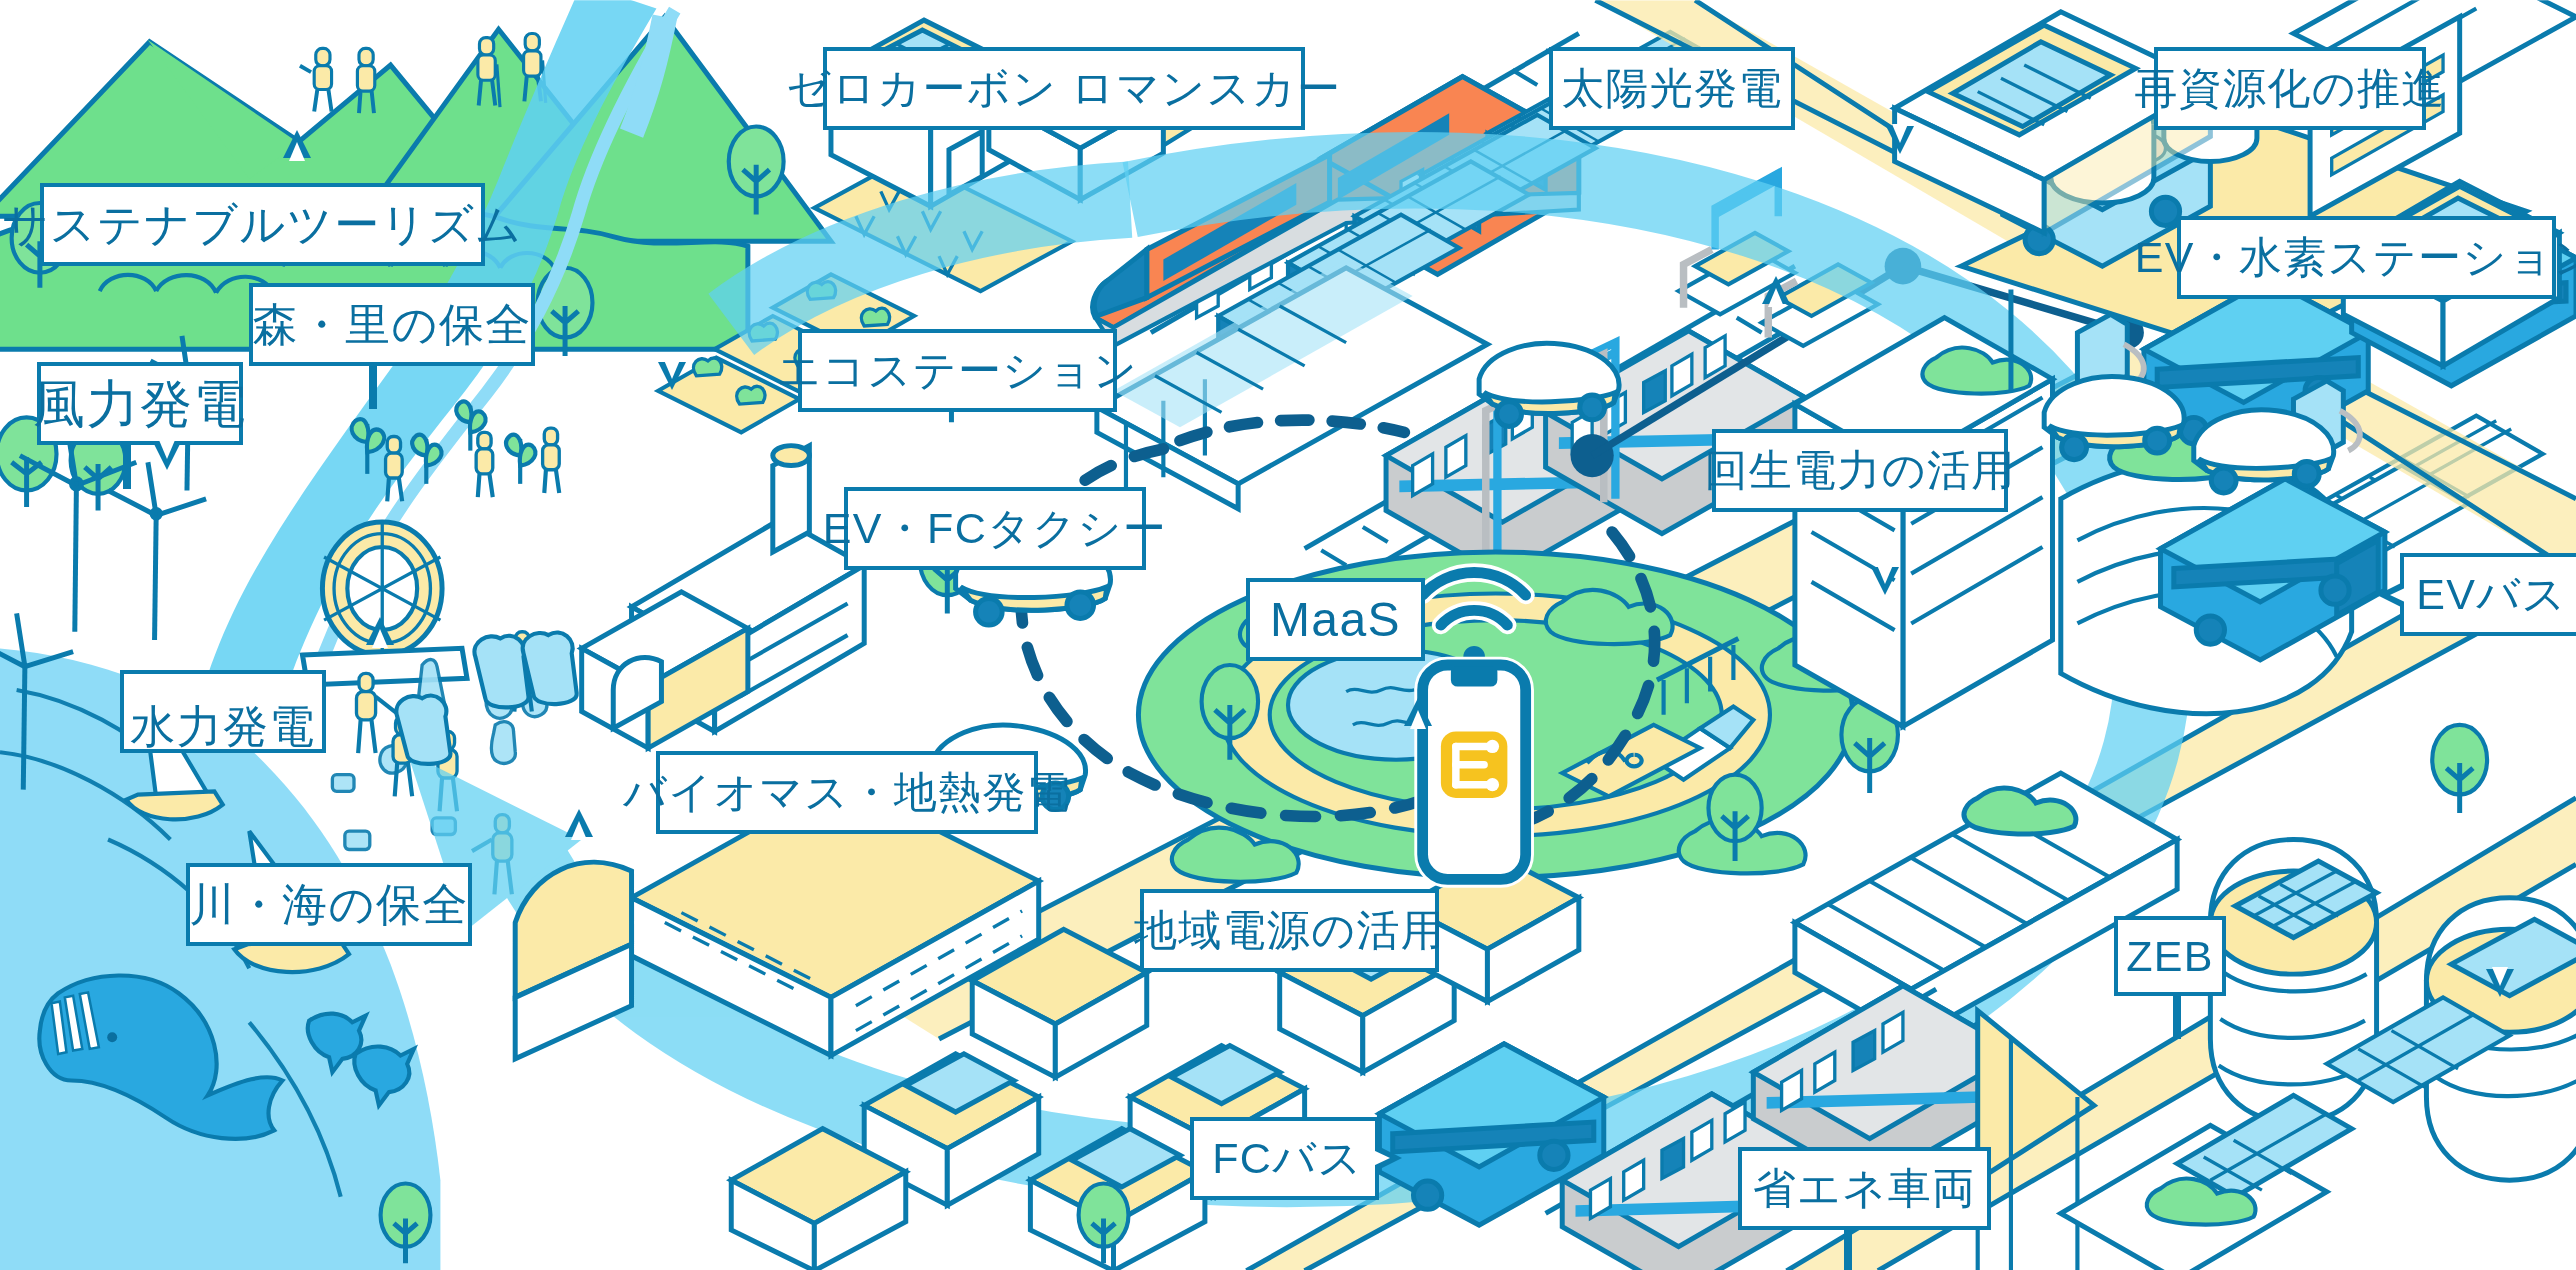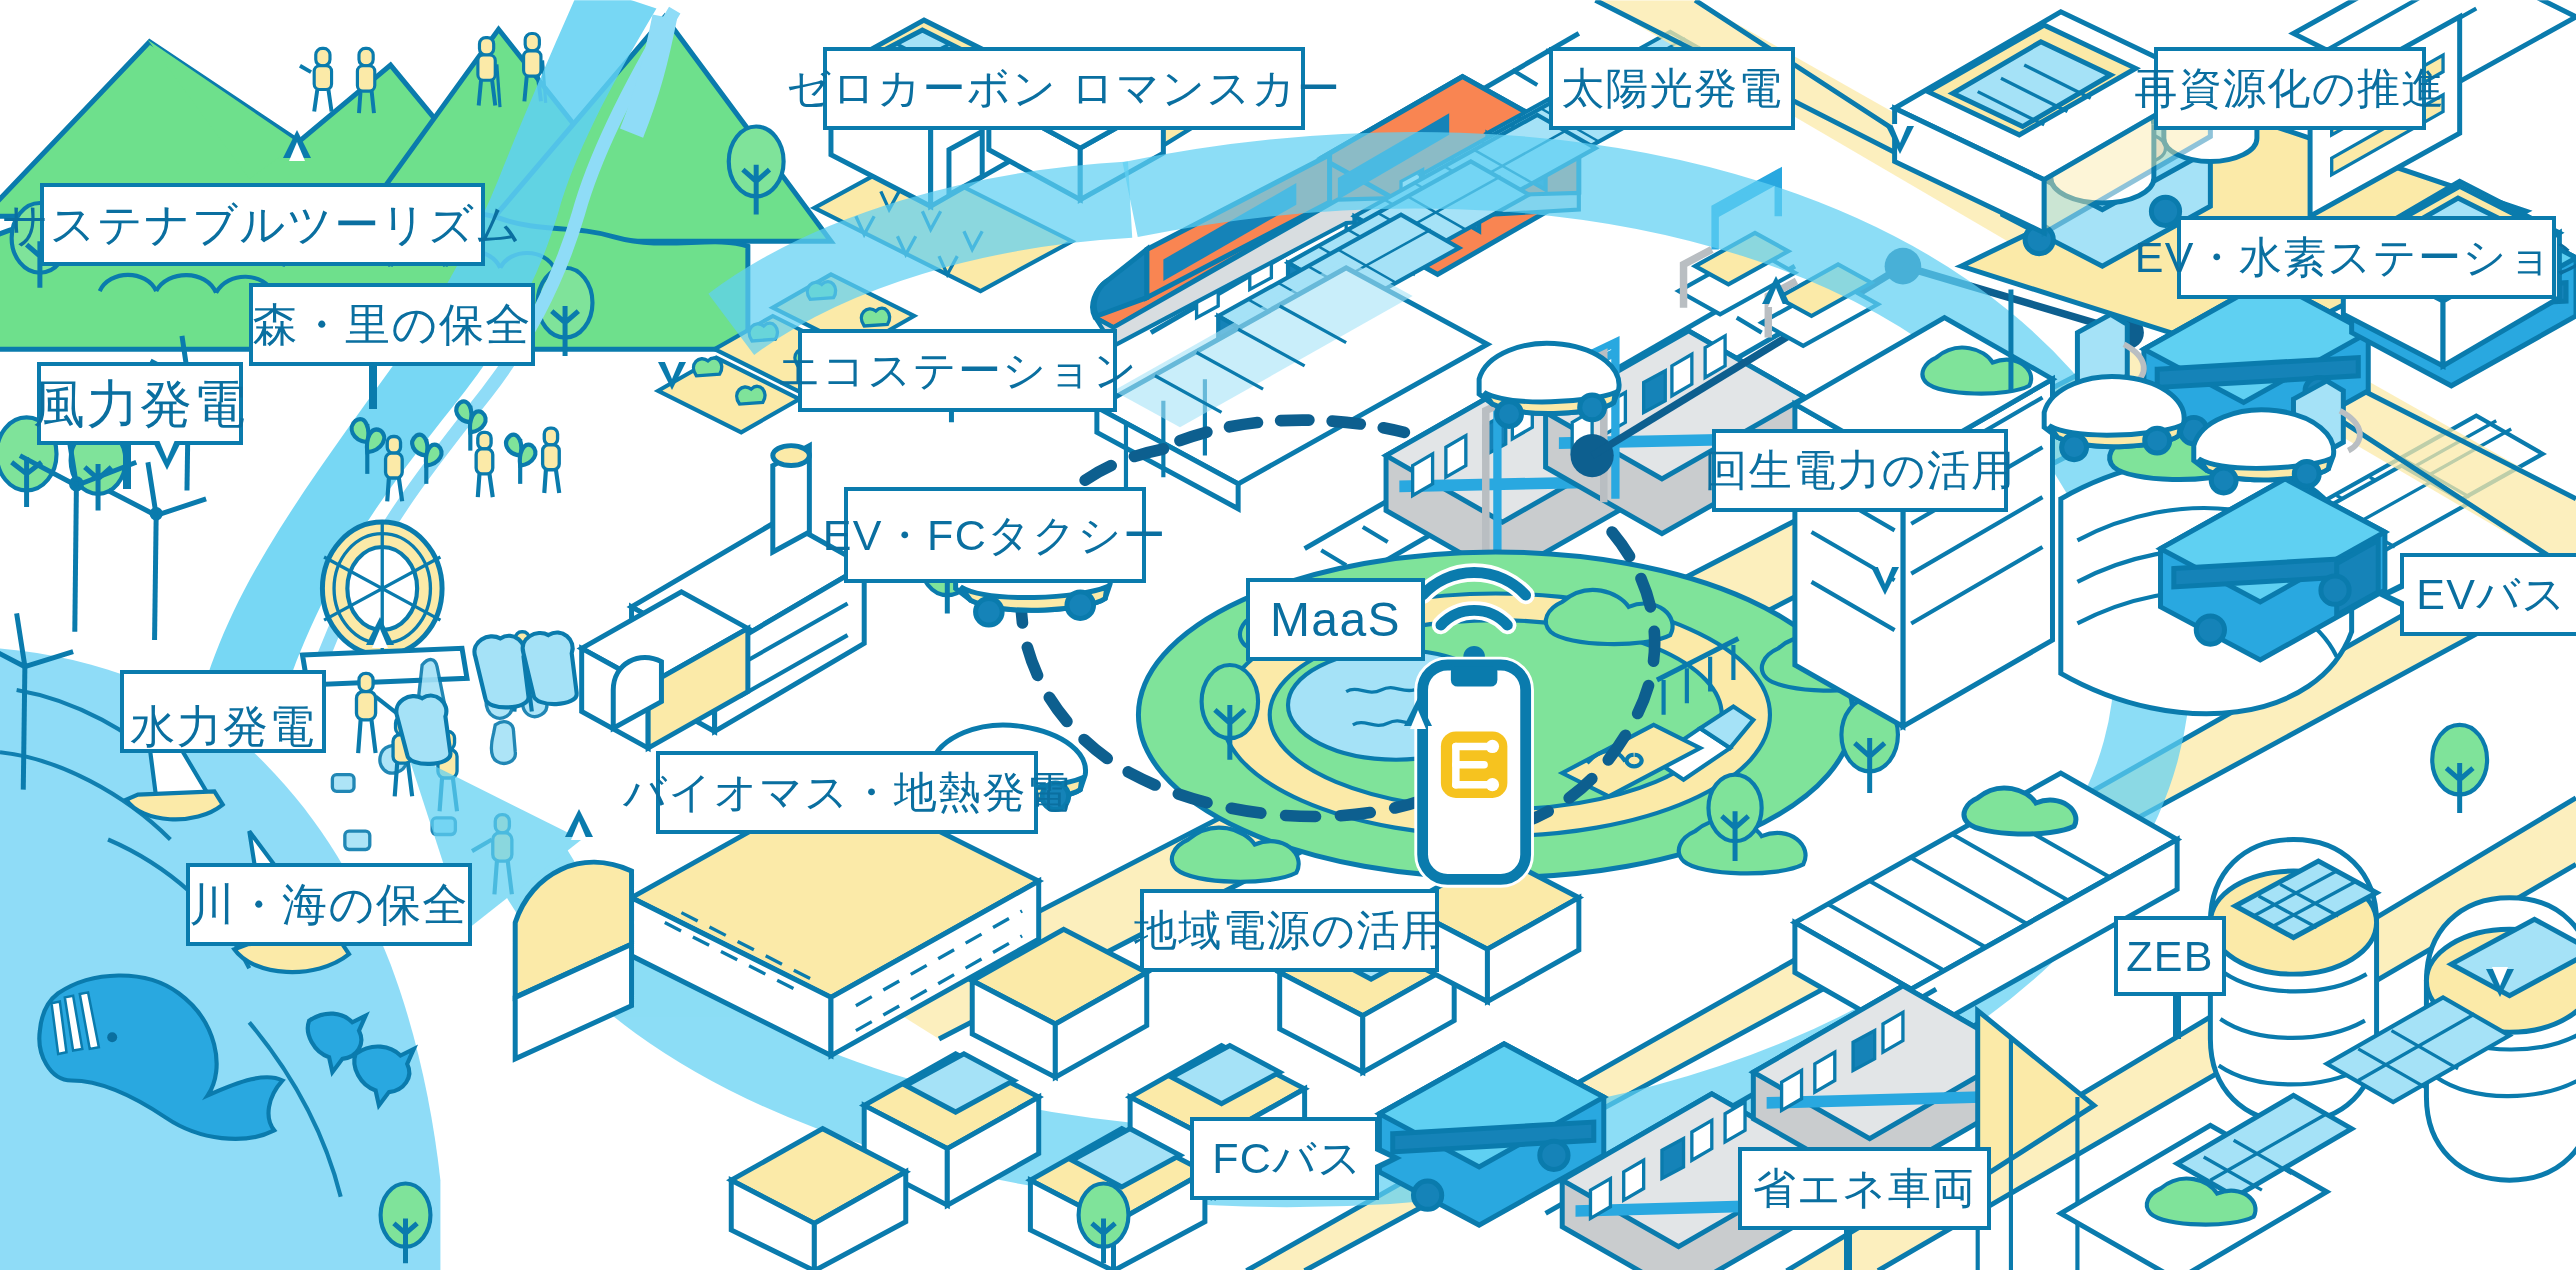--- a/index.html
+++ b/index.html
@@ -1013,21 +1013,21 @@
       </div>
       <div class="tail up" style="left: 565px; top: 809px;"></div>
       <div class="label" style="left: 823px; top: 47px; width: 482px; height: 83px; font-size: 43px;">
         <span class="txt">ゼロカーボン ロマンスカー</span>
       </div>
       <div class="tail down" style="left: 1886px; top: 126px;"></div>
       <div class="label" style="left: 798px; top: 329px; width: 319px; height: 83px; font-size: 43px;">
         <span class="txt">エコステーション</span>
       </div>
       <div class="tail up" style="left: 1762px; top: 276px;"></div>
-      <div class="label" style="left: 844px; top: 487px; width: 302px; height: 96px; font-size: 43px;">
+      <div class="label" style="left: 844px; top: 487px; width: 302px; height: 83px; font-size: 43px;">
         <span class="txt">EV・FCタクシー</span>
       </div>
       <div class="tail down" style="left: 1871px; top: 567px;"></div>
       <div class="label" style="left: 656px; top: 751px; width: 382px; height: 83px; font-size: 43px;">
         <span class="txt">バイオマス・地熱発電</span>
       </div>
       <div class="tail up" style="left: 1404px; top: 698px;"></div>
       <div class="label" style="left: 1246px; top: 578px; width: 179px; height: 83px; font-size: 48px;">
         <span class="txt">MaaS</span>
       </div>

